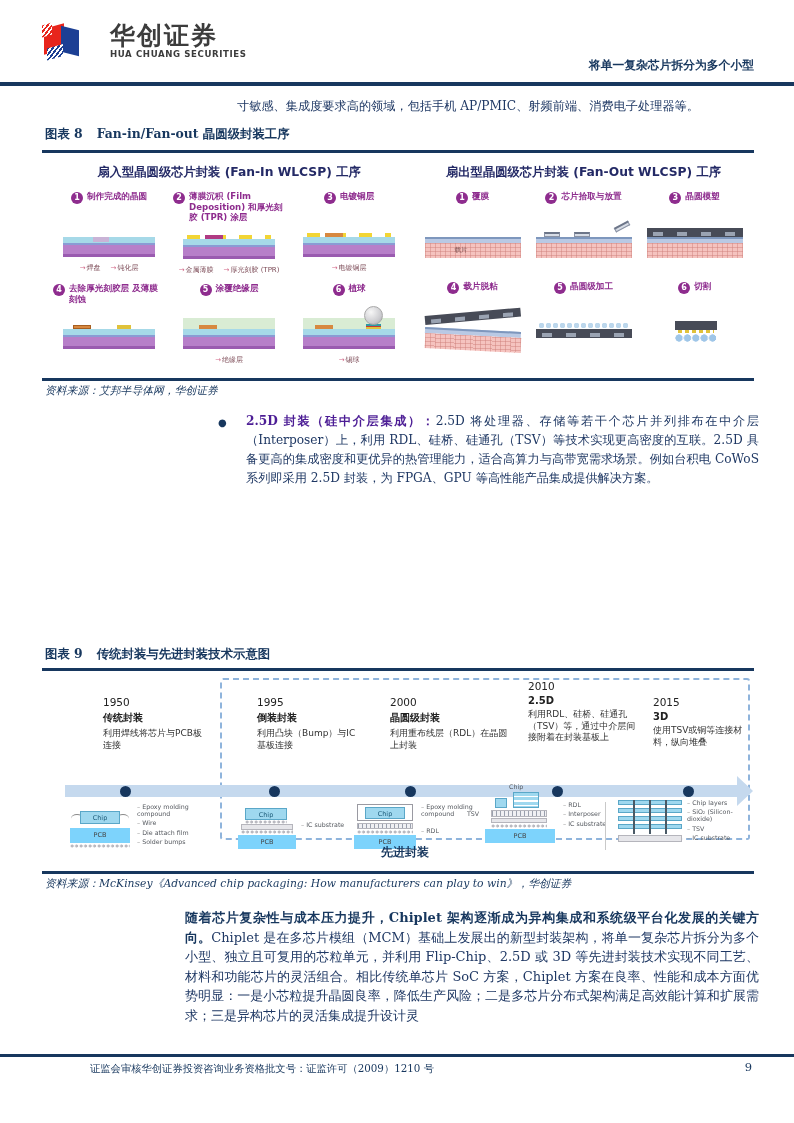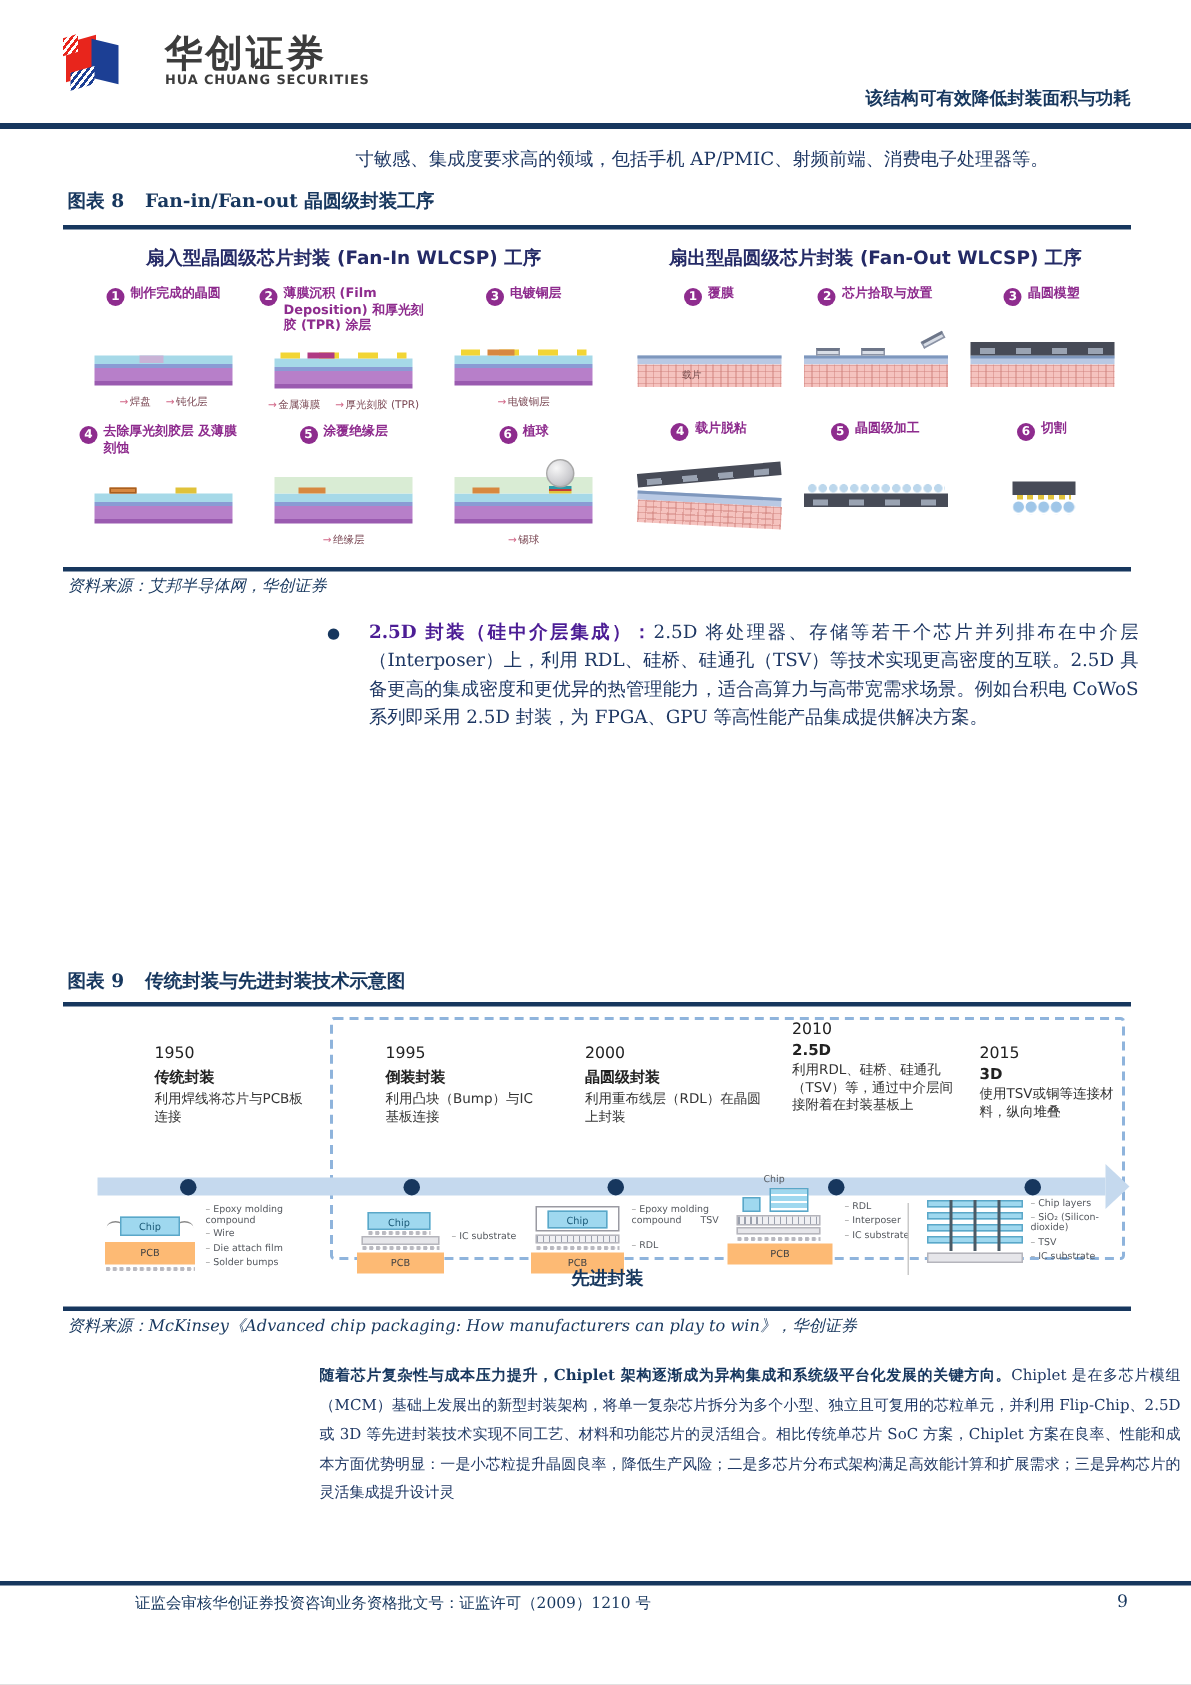--- a/index.html
+++ b/index.html
@@ -102,55 +102,55 @@
   .tl-dot { position:absolute; top:114px; width:11px; height:11px; border-radius:50%; background:#17375e; }
   .adv-label { position:absolute; left:360px; top:172px; transform:translateX(-50%); font-size:12px;
       font-weight:bold; color:#17375e; font-family:"DejaVu Serif","Liberation Serif",serif; }
   .v-div { position:absolute; left:560px; top:130px; height:48px; width:1px; background:#c9c9c9; }
 
   .d-fig { position:absolute; display:flex; gap:4px; align-items:flex-start; }
   .d-draw { position:relative; }
   .d-labels { display:flex; flex-direction:column; gap:2.5px; font-size:6.3px; color:#55595f; line-height:1.1; width:62px; }
   .d-labels span::before { content:"–"; color:#999; margin-right:2px; }
   .d-chip { background:#9fd8ef; border:1px solid #5aa7c8; font-size:6.5px; color:#1b5a78; text-align:center; }
-  .d-pcb { background:#fdba74; font-size:6.5px; color:#444; text-align:center; }
+  .d-pcb { background:#7dd3fc; font-size:6.5px; color:#444; text-align:center; }
   .d-sub { background:#e6e6ea; border:1px solid #b5b5bc; }
   .d-dots { background-image:radial-gradient(circle at 2px 2px, #b9b9c0 1.4px, rgba(0,0,0,0) 1.7px);
       background-size:4.5px 4px; background-repeat:repeat-x; height:4px; }
   .d-hatch { background:#f0f0f3; border:1px solid #b5b5bc;
       background-image:repeating-linear-gradient(90deg,#9aa0ad 0 1px, rgba(0,0,0,0) 1px 4px); }
   .d-wire { position:absolute; width:12px; height:9px; border-top:1px solid #8a8a8a; border-radius:50% 50% 0 0; }
   .d-stripes { background:repeating-linear-gradient(180deg,#9fd8ef 0 3px,#fff 3px 4.5px); border:1px solid #5aa7c8; }
   .d-vline { position:absolute; width:2px; background:#4a5a66; }
   .side-label { position:absolute; font-size:6.3px; color:#55595f; }
 
   
-  .para { position:absolute; left:185px; top:908px; width:574px; font-size:10px; line-height:19.5px;
-      color:#1f3864; text-align:justify;margin-left:28px; }
+  .para { position:absolute; left:185px; top:908px; width:574px; font-size:13px; line-height:19.5px;
+      color:#1f3864; text-align:justify; }
   .para .b-head { color:#17375e; }
   .ft-rule { position:absolute; left:0; right:0; top:1054px; height:2.5px; background:#17375e; }
   .ft-text { position:absolute; left:90px; top:1062px; font-size:10.3px; color:#17375e; }
   .ft-page { position:absolute; right:42px; top:1060px; font-size:11.5px; color:#17375e; }
 </style>
 </head>
 <body>
 
 <div class="page">
 
   <div class="hdr-logo">
     <div class="logo-icon">
       <div class="cube-red"></div>
       <div class="cube-blue"></div>
     </div>
     <div class="logo-texts">
       <span class="logo-cn">华创证券</span>
       <span class="logo-en">HUA CHUANG SECURITIES</span>
     </div>
   </div>
-  <div class="hdr-title">该结构可有效降低封装面积与功耗</div>
+  <div class="hdr-title">将单一复杂芯片拆分为多个小型</div>
   <div class="hdr-rule"></div>
 
   <div class="intro">寸敏感、集成度要求高的领域，包括手机 AP/PMIC、射频前端、消费电子处理器等。</div>
 
   <div class="fig-cap" style="top:126px;">
     <span class="cap-num">图表 8</span><span>Fan-in/Fan-out 晶圆级封装工序</span>
   </div>
   <div class="rule" style="top:150px;"></div>
 
   <div class="f8-body">

